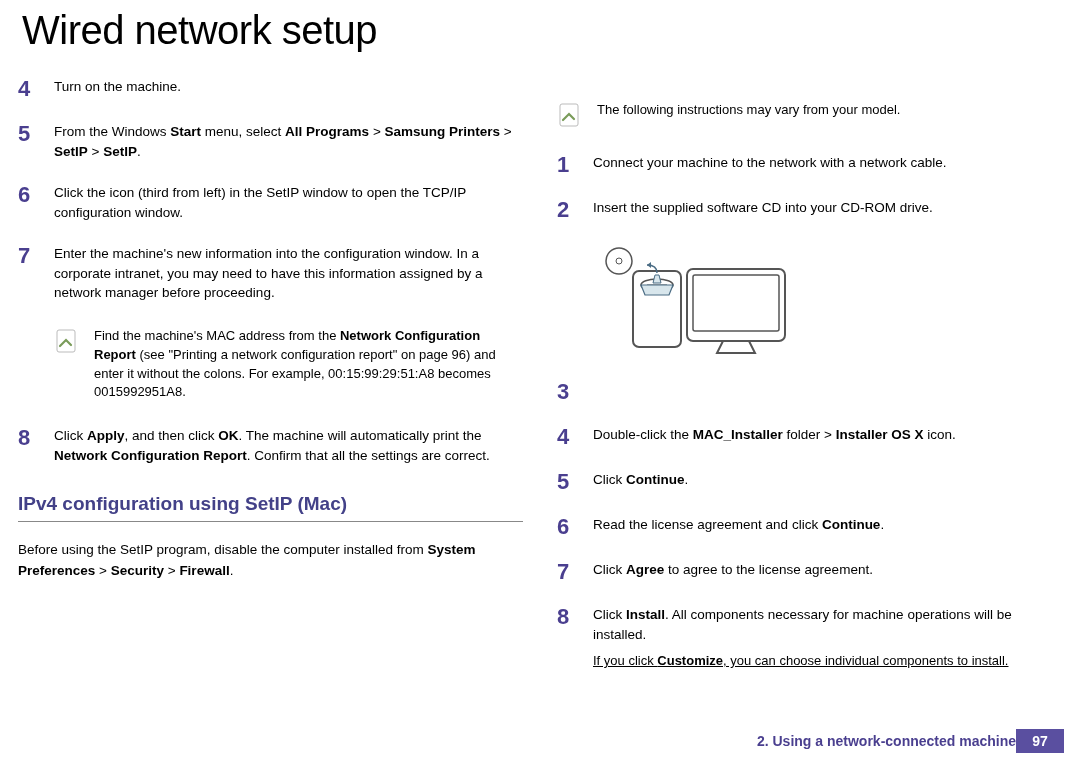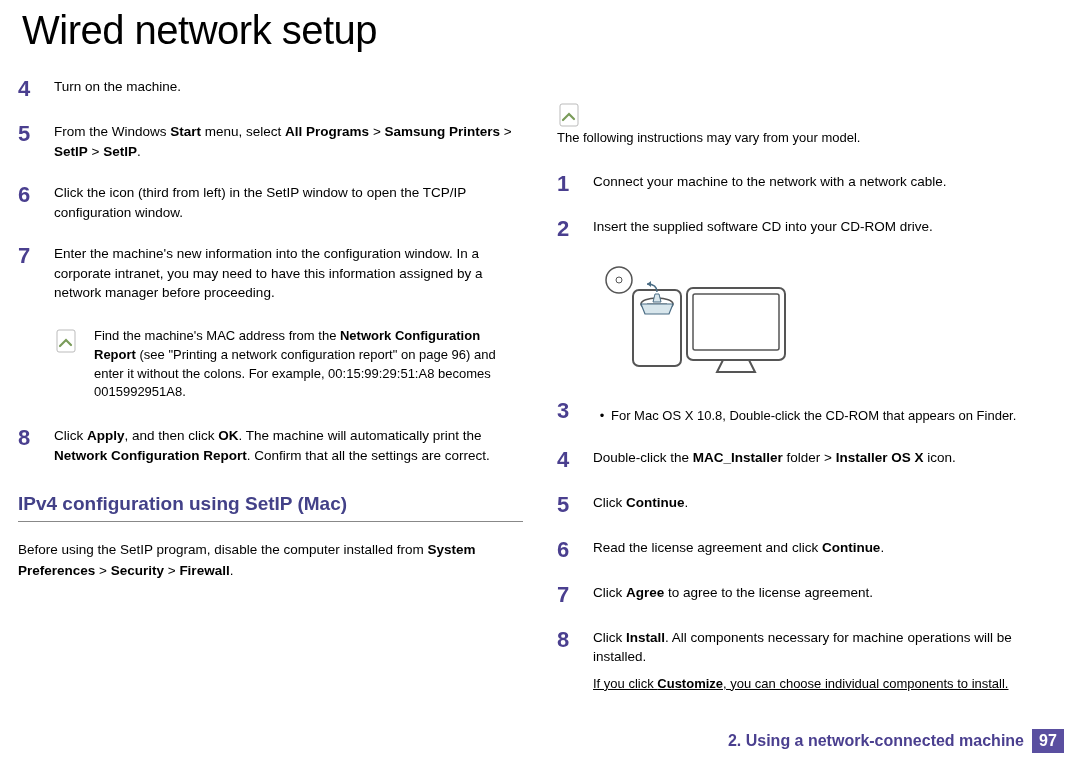--- a/index.html
+++ b/index.html
@@ -56,21 +56,21 @@
     width: 18px;
     flex-shrink: 0;
     text-align: center;
   }
   .note {
     display: flex;
     margin: 24px 0 24px 36px;
     font-size: 13px;
     line-height: 1.45;
   }
-  .note-right .note { margin-left: 0; flex-direction: column; }
+  .note-right .note { margin-left: 0; }
   .note-icon {
     width: 26px;
     height: 26px;
     flex-shrink: 0;
     margin-right: 14px;
     margin-top: 2px;
   }
   .note-icon svg { width: 100%; height: 100%; }
   .section-heading {
     font-size: 19px;
@@ -90,29 +90,29 @@
   }
   .illustration {
     margin: 10px 0 18px 40px;
   }
   .footer {
     position: absolute;
     bottom: 10px;
     right: 16px;
     display: flex;
     align-items: center;
-    font-size: 16px;
+    font-size: 14px;
     font-weight: 700;
     color: #4a3f8f;
-    gap: 8px;
+    gap: 0;
   }
   .page-num {
     background: #5a4fa0;
     color: #fff;
-    width: 32px;
+    width: 48px;
     height: 24px;
     display: flex;
     align-items: center;
     justify-content: center;
     font-weight: 700;
   }
   b { font-weight: 700; }
 </style>
 </head>
 <body>
@@ -206,23 +206,20 @@
         <polygon points="50,22 54,19 54,25" fill="#4a6c84"></polygon>
         <rect x="90" y="26" width="98" height="72" rx="6" fill="#fff" stroke="#555" stroke-width="2"></rect>
         <rect x="96" y="32" width="86" height="56" rx="2" fill="#fff" stroke="#555" stroke-width="1.5"></rect>
         <path d="M126 98 L152 98 L158 110 L120 110 Z" fill="#fff" stroke="#555" stroke-width="2"></path>
       </svg>
     </div>
 
     <div class="step">
       <div class="step-num">3</div>
       <div class="step-body">
-        <div class="bullet">
-          <span>For Mac OS X 10.8, Double-click the CD-ROM that appears on Finder.</span>
-        </div>
       </div>
     </div>
 
     <div class="step">
       <div class="step-num">4</div>
       <div class="step-body">
         <span>Double-click the </span><b>MAC_Installer</b><span> folder &gt; </span><b>Installer OS X</b><span> icon.</span>
       </div>
     </div>
 

